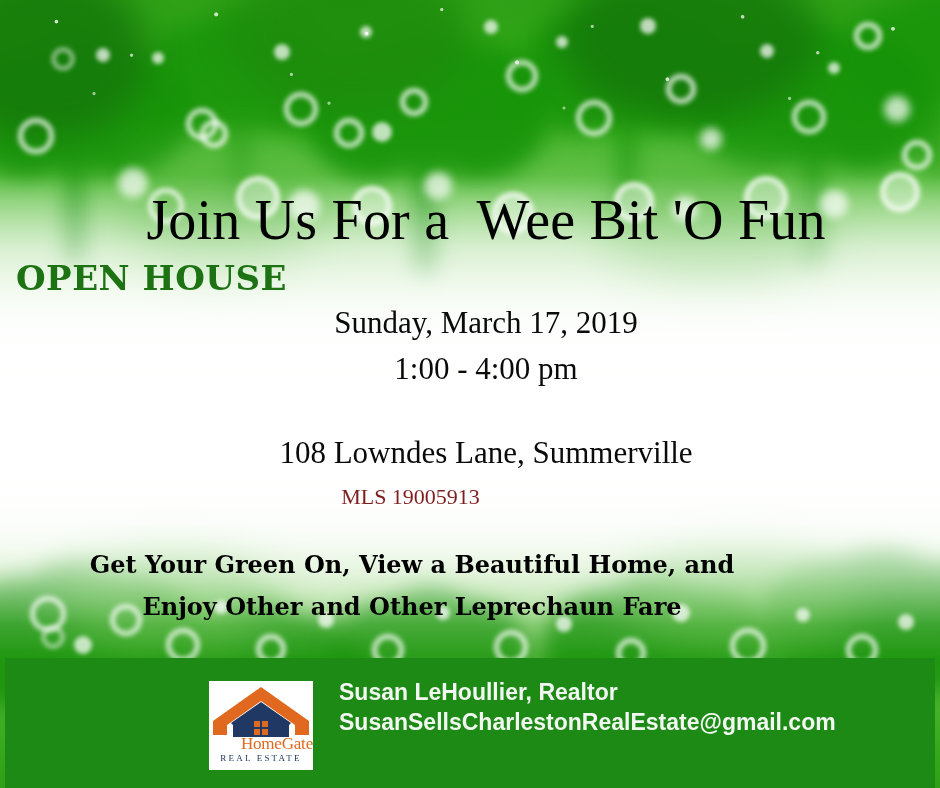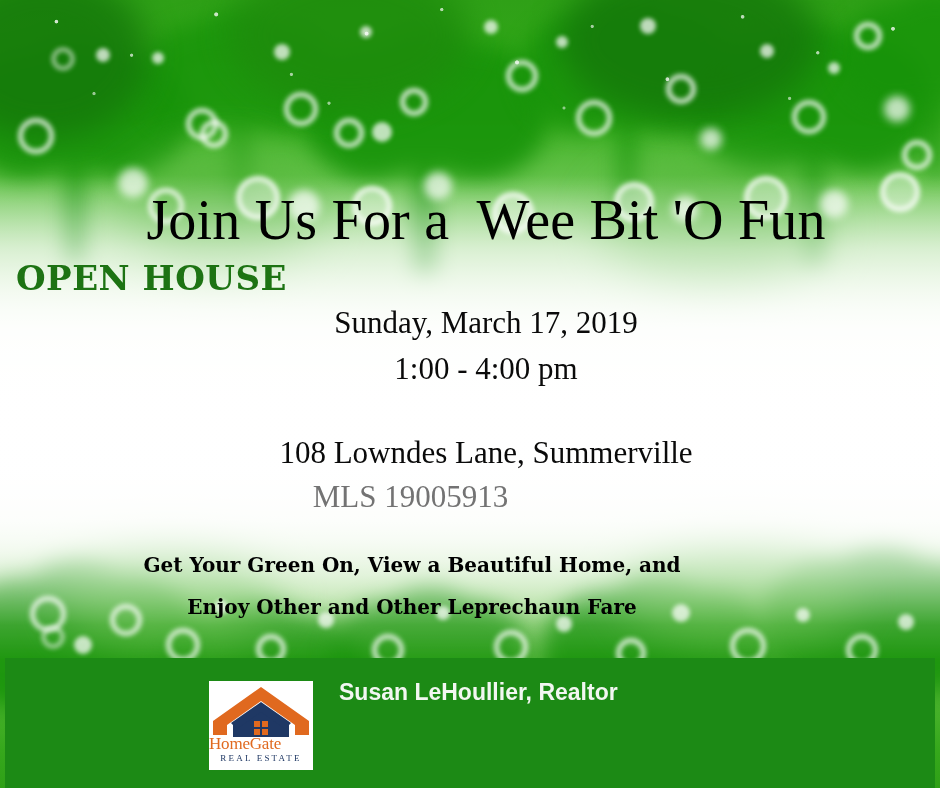--- a/index.html
+++ b/index.html
@@ -189,32 +189,32 @@
     text-align: center;
     font-size: 31px;
     line-height: 38px;
     color: #0a0a0a;
   }
   .mls {
     position: absolute;
     left: 0; top: 478px;
     width: 789px;
     text-align: center;
-    font-size: 31px;
+    font-size: 22px;
     line-height: 38px;
-    color: #737373;
+    color: #7f1d1d;
   }
   .tagline {
     position: absolute;
     left: 0; top: 544px;
     width: 792px;
     text-align: center;
     font-family: "DejaVu Serif", serif;
     font-weight: bold;
-    font-size: 20px;
+    font-size: 24px;
     line-height: 42px;
     color: #000000;
   }
 
   
   .footer {
     position: absolute;
     left: 5px;
     top: 658px;
     width: 930px;
@@ -234,21 +234,21 @@
     left: 0;
     top: 4px;
     width: 104px;
     height: 52px;
   }
   .logo-word {
     position: absolute;
     left: 0;
     top: 53px;
     width: 104px;
-    text-align: left;
+    text-align: right;
     font-family: "Liberation Serif", serif;
     font-size: 17px;
     line-height: 19px;
     color: #e0691f;
     letter-spacing: -.2px;
   }
   .logo-sub {
     position: absolute;
     left: 0;
     top: 72px;
@@ -448,17 +448,18 @@
         <rect x="53" y="36" width="6" height="6" fill="#e0691f"></rect>
         <rect x="45" y="44" width="6" height="6" fill="#e0691f"></rect>
         <rect x="53" y="44" width="6" height="6" fill="#e0691f"></rect>
       </svg>
       <div class="logo-word">HomeGate</div>
       <div class="logo-sub">REAL ESTATE</div>
     </div>
 
     <div class="contact">
       <div>Susan LeHoullier, Realtor</div>
+      <div>SusanSellsCharlestonRealEstate@gmail.com</div>
     </div>
 
   </div>
 
 </div>
 
 </body></html>

